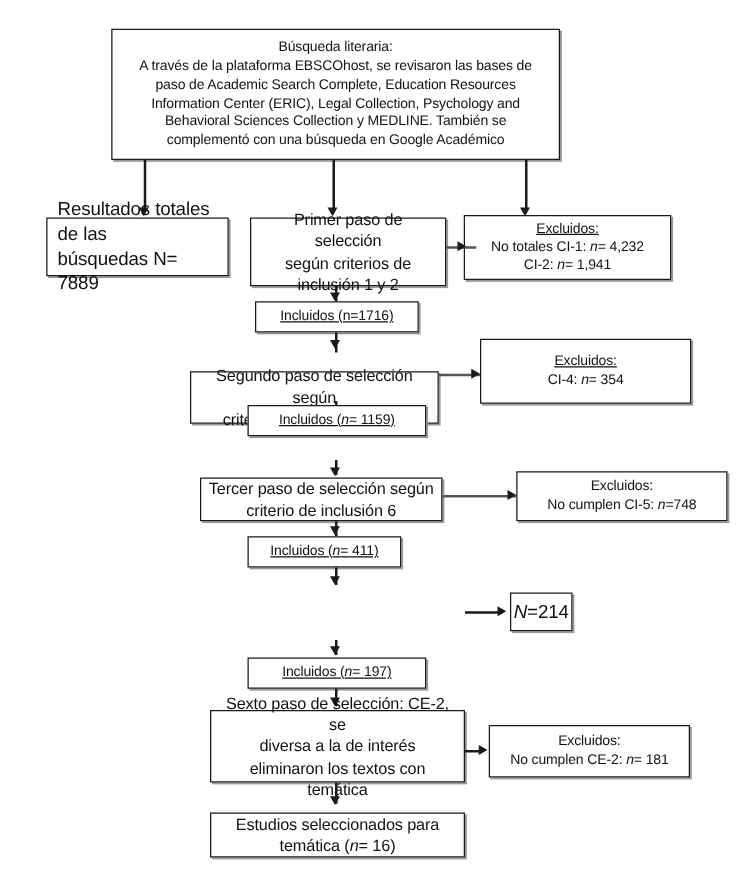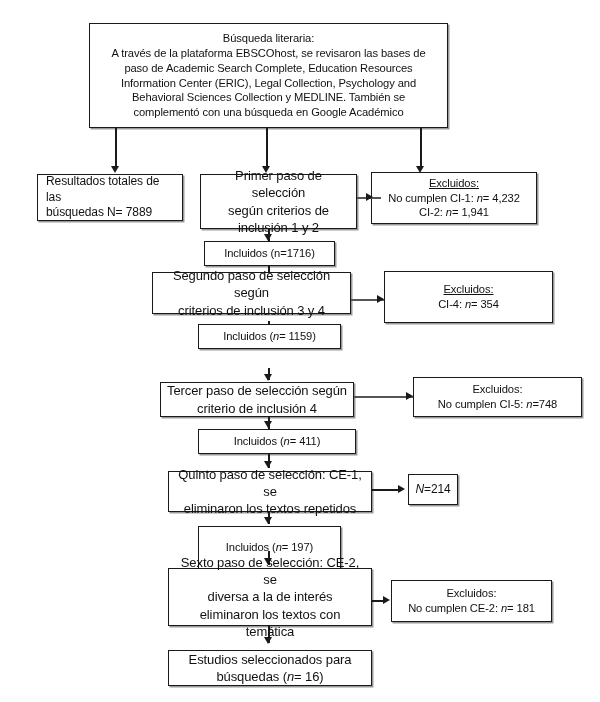--- a/index.html
+++ b/index.html
@@ -30,23 +30,23 @@
     letter-spacing: -0.1px;
     
     box-shadow: 1.5px 1.5px 0 0 #9a9a9a;
   }
   .box .inner {
     padding: 2px 6px;
     width: 100%;
   }
   .t-top      { font-size: 11.2px; }
   .t-step     { font-size: 13px; }
-  .t-incl     { font-size: 11.2px; }
+  .t-incl     { font-size: 11.2px; text-decoration: underline; }
   .t-excl     { font-size: 11.2px; }
-  .t-small    { font-size: 12px; }
+  .t-small    { font-size: 15px; }
 
   .it { font-style: italic; }
   .ul { text-decoration: underline; }
 
   
   .vline {
     position: absolute;
     width: 1.6px;
     background: #1a1a1a;
   }
@@ -109,21 +109,21 @@
       <div>Primer paso de selección</div>
       <div>según criterios de</div>
       <div>inclusión 1 y 2</div>
     </div>
   </div>
 
   <div class="box t-excl" style="left:371px; top:172px; width:166px; height:52px;">
     <div class="inner">
       <div class="ul">Excluidos:</div>
       <div>
-        <span>No cumplen CI-1: </span><span class="it">n</span><span>=  4,232</span>
+        <span>No totales CI-1: </span><span class="it">n</span><span>=  4,232</span>
       </div>
       <div>
         <span>CI-2: </span><span class="it">n</span><span>= 1,941</span>
       </div>
     </div>
   </div>
 
   <div class="hline" style="left:357px; top:197px; width:24px;"></div>
   <div class="arrow-right" style="left:366px; top:193px;"></div>
 
@@ -132,21 +132,21 @@
 
   <div class="box t-incl" style="left:204px; top:241px; width:131px; height:25px;">
     <div class="inner">
       <div>Incluidos (n=1716)</div>
     </div>
   </div>
 
   <div class="vline" style="left:268px; top:266px; height:16px;"></div>
   <div class="arrow-down" style="left:264px; top:272px;"></div>
 
-  <div class="box t-step" style="left:152px; top:272px; width:199px; height:42px;">
+  <div class="box t-step" style="left:152px; top:297px; width:199px; height:42px;">
     <div class="inner">
       <div>Segundo paso de selección según</div>
       <div>criterios de inclusión 3 y 4</div>
     </div>
   </div>
 
   <div class="box t-excl" style="left:384px; top:271px; width:169px; height:52px;">
     <div class="inner">
       <div class="ul">Excluidos:</div>
       <div>
@@ -166,68 +166,62 @@
       <span>Incluidos (</span><span class="it">n</span><span>= 1159)</span>
     </div>
   </div>
 
   <div class="vline" style="left:268px; top:368px; height:12px;"></div>
   <div class="arrow-down" style="left:264px; top:374px;"></div>
 
   <div class="box t-step" style="left:160px; top:382px; width:194px; height:35px;justify-content:flex-end;">
     <div class="inner" style="padding-top:2px;">
       <div>Tercer paso de selección según</div>
-      <div>criterio de inclusión 4</div>
+      <div>criterio de inclusión 6</div>
     </div>
   </div>
 
   <div class="box t-excl" style="left:413px; top:377px; width:169px; height:40px;">
     <div class="inner">
       <div>Excluidos:</div>
       <div>
         <span>No cumplen CI-5: </span><span class="it">n</span><span>=748</span>
       </div>
     </div>
   </div>
 
   <div class="hline" style="left:354px; top:396px; width:59px;"></div>
   <div class="arrow-right" style="left:406px; top:392px;"></div>
 
   <div class="vline" style="left:268px; top:417px; height:12px;"></div>
   <div class="arrow-down" style="left:264px; top:421px;"></div>
 
-  <div class="box t-incl" style="left:198px; top:429px; width:158px; height:25px;">
+  <div class="box t-incl" style="left:198px; top:429px; width:123px; height:25px;">
     <div class="inner">
       <span>Incluidos (</span><span class="it">n</span><span>= 411)</span>
     </div>
   </div>
 
   <div class="vline" style="left:268px; top:454px; height:14px;"></div>
   <div class="arrow-down" style="left:264px; top:461px;"></div>
 
-  <div class="box t-step" style="left:168px; top:471px; width:204px; height:41px;">
-    <div class="inner">
-      <div>Quinto paso de selección: CE-1, se</div>
-      <div>eliminaron los textos  repetidos</div>
-    </div>
-  </div>
 
   <div class="box t-small" style="left:408px; top:474px; width:50px; height:31px;">
     <div class="inner">
       <span class="it">N</span><span>=214</span>
     </div>
   </div>
 
   <div class="hline dark" style="left:372px; top:489px; width:30px;"></div>
   <div class="arrow-right" style="left:398px; top:485px;"></div>
 
   <div class="vline" style="left:268px; top:512px; height:12px;"></div>
   <div class="arrow-down" style="left:264px; top:517px;"></div>
 
-  <div class="box t-incl" style="left:198px; top:526px; width:143px; height:43px;">
+  <div class="box t-incl" style="left:198px; top:526px; width:143px; height:25px;">
     <div class="inner">
       <span>Incluidos (</span><span class="it">n</span><span>= 197)</span>
     </div>
   </div>
 
   <div class="vline" style="left:268px; top:551px; height:14px;"></div>
   <div class="arrow-down" style="left:264px; top:558px;"></div>
 
   <div class="box t-step" style="left:168px; top:568px; width:204px; height:58px;">
     <div class="inner">
@@ -249,18 +243,18 @@
   <div class="hline dark" style="left:372px; top:600px; width:14px;"></div>
   <div class="arrow-right" style="left:383px; top:596px;"></div>
 
   <div class="vline" style="left:268px; top:626px; height:17px;"></div>
   <div class="arrow-down" style="left:264px; top:637px;"></div>
 
   <div class="box t-step" style="left:168px; top:650px; width:204px; height:36px;">
     <div class="inner">
       <div>Estudios seleccionados para</div>
       <div>
-        <span>búsquedas (</span><span class="it">n</span><span>= 16)</span>
+        <span>temática (</span><span class="it">n</span><span>= 16)</span>
       </div>
     </div>
   </div>
 
 </div>
 
 </body></html>

